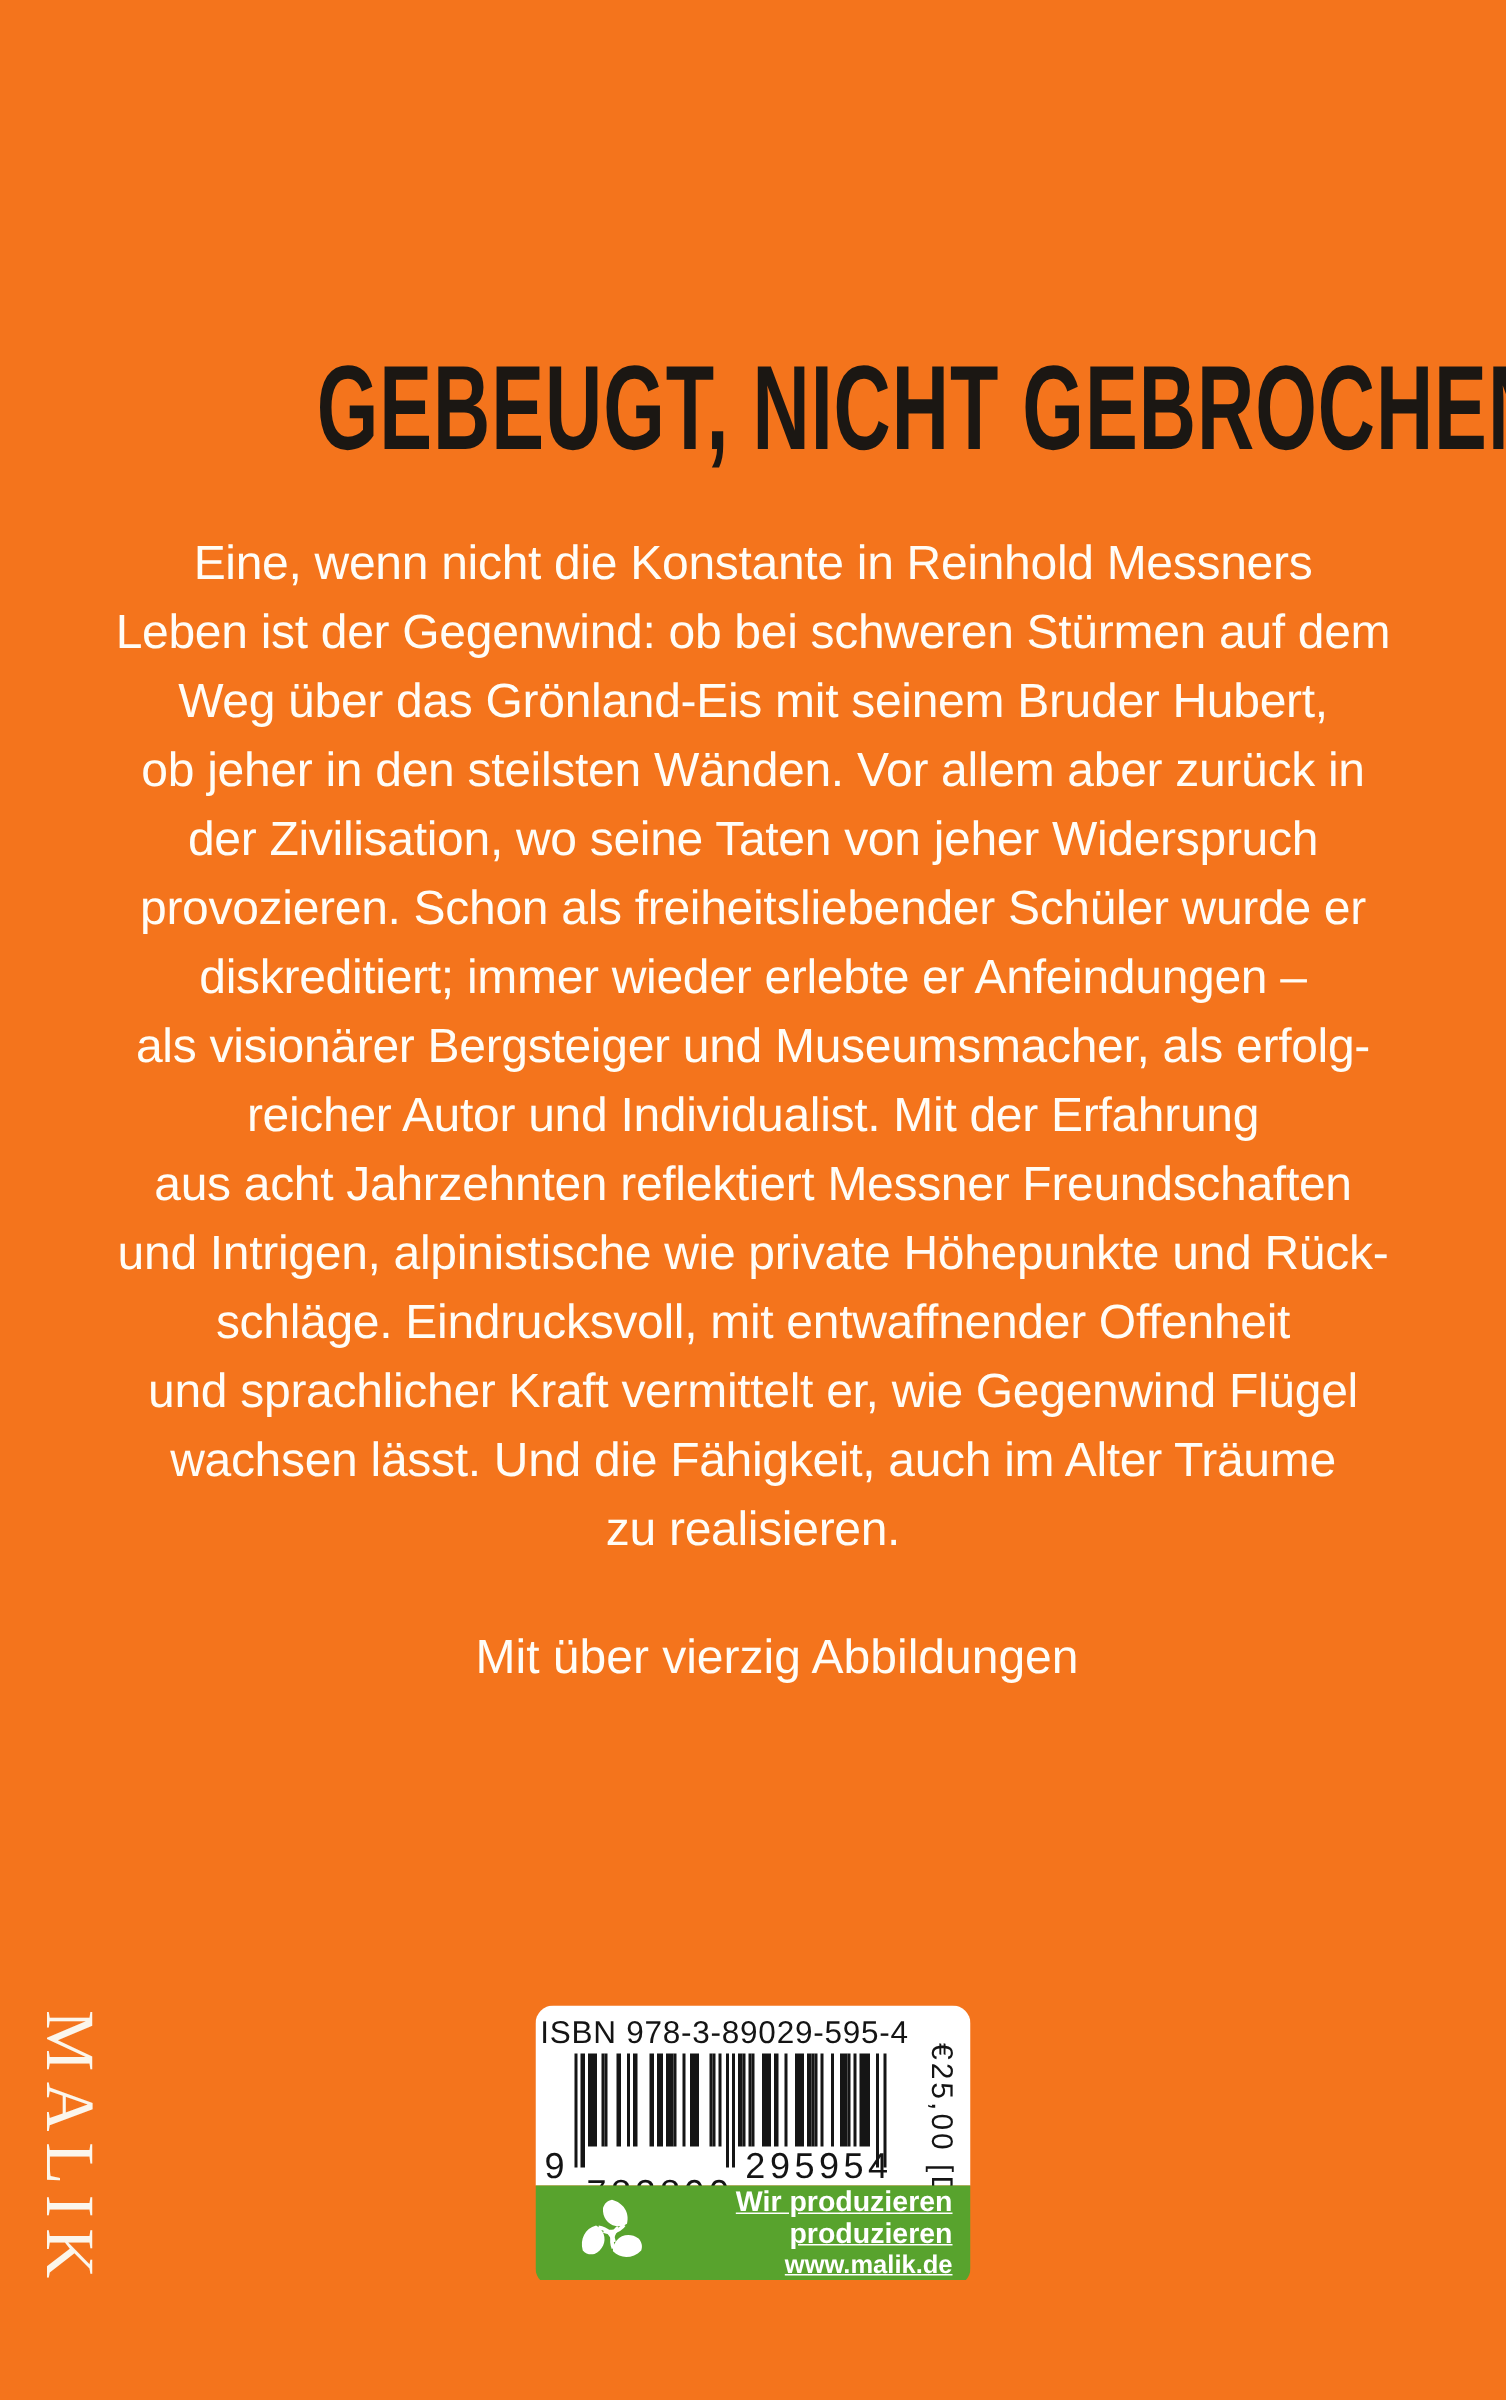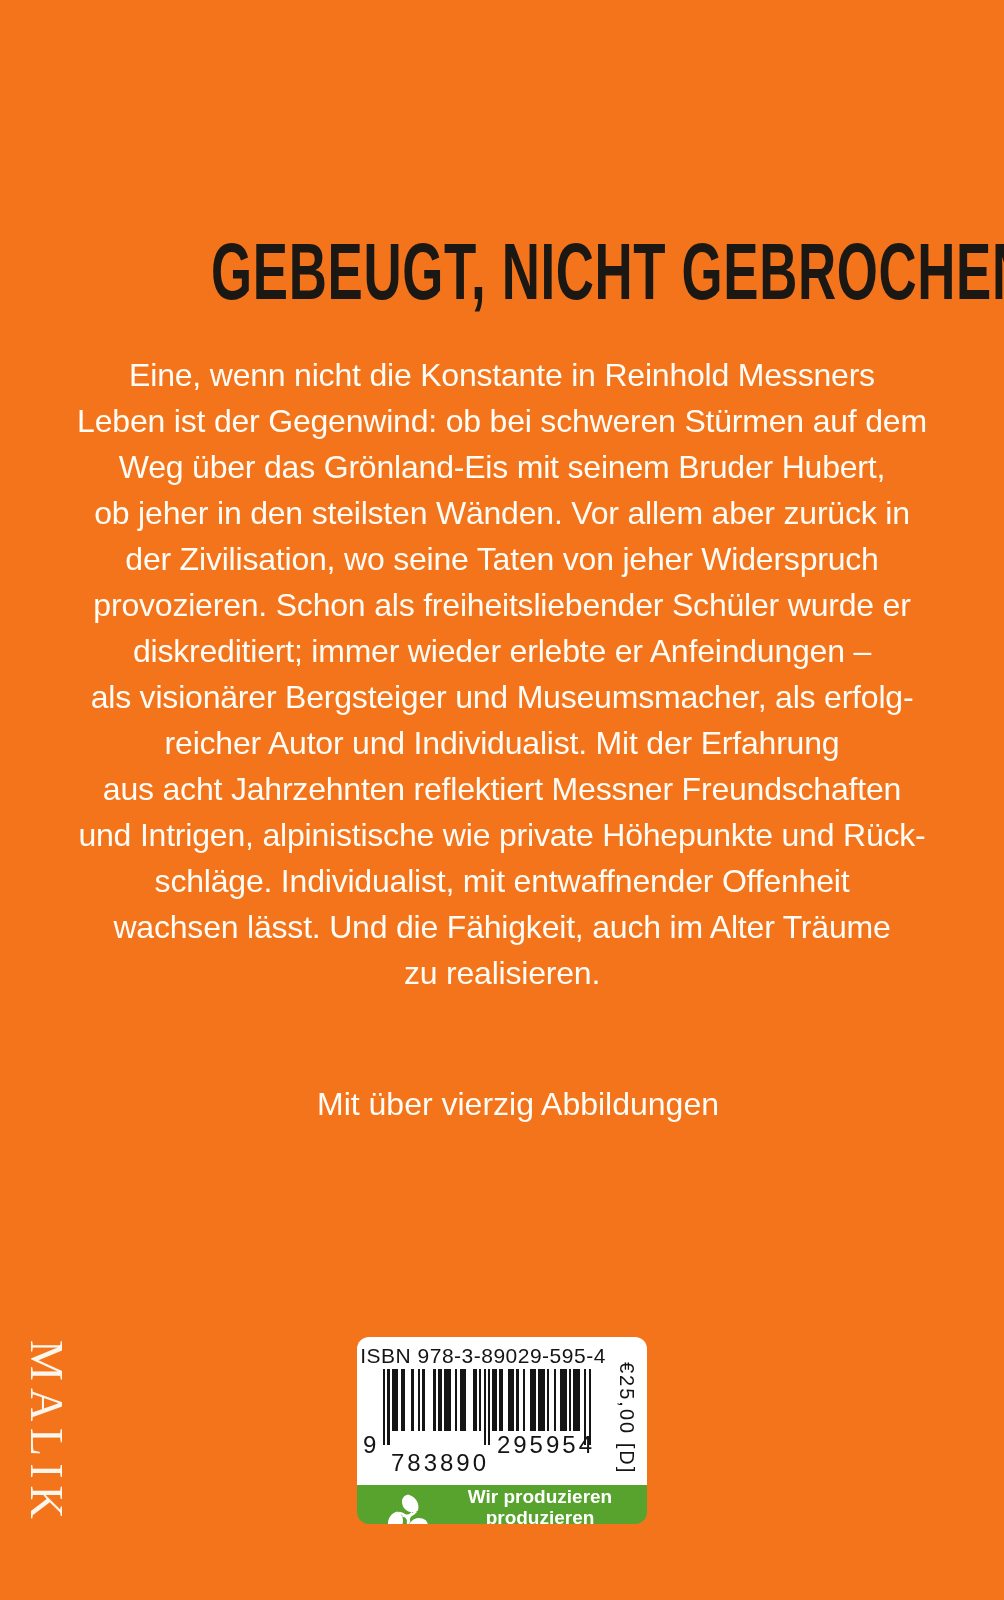--- a/index.html
+++ b/index.html
@@ -15,38 +15,38 @@
     display:inline-block;font-size:80px;font-weight:700;color:#1b1713;
     transform:scaleX(0.66);transform-origin:50% 50%;white-space:nowrap;
     letter-spacing:1px;
   }
   
   .body{position:absolute;top:352px;left:0;width:1004px;text-align:center;color:#FFFDF7;}
   .bline{font-size:32px;line-height:46px;white-space:nowrap;letter-spacing:-0.2px;}
   .note{position:absolute;top:1086px;left:16px;width:1004px;text-align:center;color:#FFFDF7;font-size:32px;}
   
   .label{position:absolute;left:357px;top:1337px;width:290px;height:187px;border-radius:12px;overflow:hidden;}
-  .label-white{position:relative;width:100%;height:148px;background:#ffffff;}
+  .label-white{position:relative;width:100%;height:120px;background:#ffffff;}
   .isbn{position:absolute;top:7px;left:0;width:252px;text-align:center;font-size:21px;color:#141414;letter-spacing:0.5px;white-space:nowrap;}
   .bars{position:absolute;left:26px;top:32px;display:flex;align-items:flex-start;}
   .bar{width:2.2px;height:62px;flex:0 0 auto;}
   .bar.on{background:#151515;}
   .bar.guard{height:76px;}
   .digit{position:absolute;font-size:24px;color:#141414;top:94px;}
   .digit.lead{left:6px;}
   .digit.left{left:32px;width:102px;text-align:center;letter-spacing:3px;margin-top:18px;}
   .digit.right{left:136px;width:102px;text-align:right;letter-spacing:3px;}
   .price{
     position:absolute;top:25px;right:9px;
     writing-mode:vertical-rl;text-orientation:mixed;
     font-size:20px;color:#141414;letter-spacing:2px;white-space:nowrap;
   }
   .label-green{position:relative;width:100%;height:63px;background:#58A32D;display:flex;align-items:center;}
   .leaficon{width:50px;height:50px;margin-left:26px;flex:0 0 auto;}
-  .badge-text{flex:1;text-align:center;color:#ffffff;padding-right:0;}
+  .badge-text{flex:1;text-align:right;color:#ffffff;padding-right:12px;text-decoration:underline;}
   .b1{font-size:19px;line-height:21px;font-weight:700;}
   .b2{font-size:17px;line-height:19px;font-weight:700;}
   
   .malik{
     position:absolute;left:20px;top:1340px;
     writing-mode:vertical-rl;text-orientation:mixed;
     font-family:"Liberation Serif",serif;font-size:46px;
     letter-spacing:7px;color:#FBF6EC;
   }
 </style>
@@ -62,21 +62,22 @@
       <div class="bline">Leben ist der Gegenwind: ob bei schweren Stürmen auf dem</div>
       <div class="bline">Weg über das Grönland-Eis mit seinem Bruder Hubert,</div>
       <div class="bline">ob jeher in den steilsten Wänden. Vor allem aber zurück in</div>
       <div class="bline">der Zivilisation, wo seine Taten von jeher Widerspruch</div>
       <div class="bline">provozieren. Schon als freiheitsliebender Schüler wurde er</div>
       <div class="bline">diskreditiert; immer wieder erlebte er Anfeindungen –</div>
       <div class="bline">als visionärer Bergsteiger und Museumsmacher, als erfolg-</div>
       <div class="bline">reicher Autor und Individualist. Mit der Erfahrung</div>
       <div class="bline">aus acht Jahrzehnten reflektiert Messner Freundschaften</div>
       <div class="bline">und Intrigen, alpinistische wie private Höhepunkte und Rück-</div>
-      <div class="bline">schläge. Individualist, mit entwaffnender Offenheit</div>
+      <div class="bline">schläge. Eindrucksvoll, mit entwaffnender Offenheit</div>
+      <div class="bline">und sprachlicher Kraft vermittelt er, wie Gegenwind Flügel</div>
       <div class="bline">wachsen lässt. Und die Fähigkeit, auch im Alter Träume</div>
       <div class="bline">zu realisieren.</div>
     </div>
 
   <div class="note">Mit über vierzig Abbildungen</div>
 
   <div class="label">
     <div class="label-white">
       <div class="isbn">ISBN 978-3-89029-595-4</div>
       <div class="bars">

